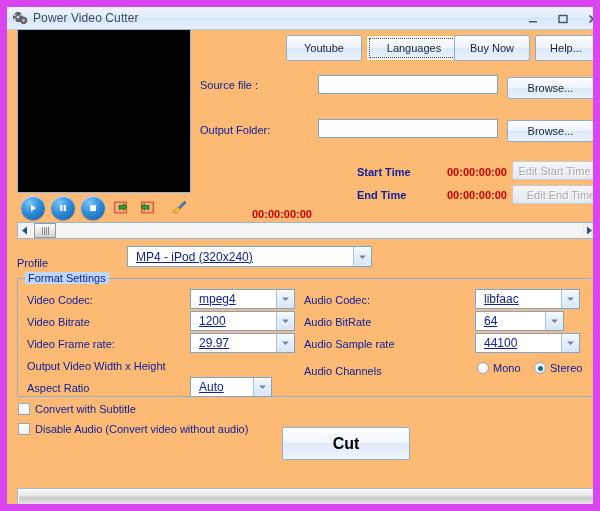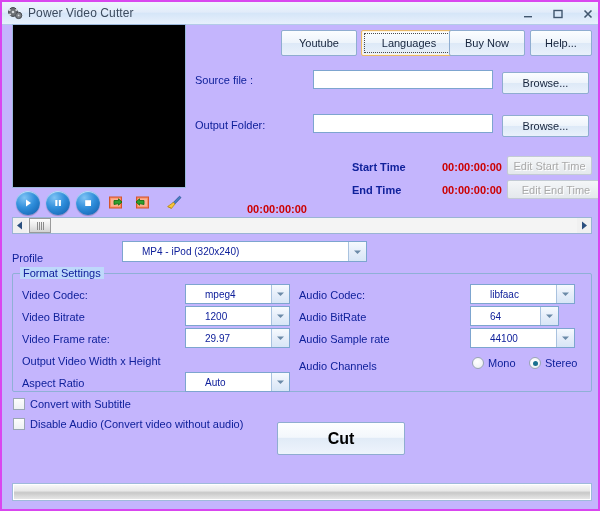--- a/index.html
+++ b/index.html
@@ -12,22 +12,22 @@
     font-family: "Liberation Sans", sans-serif;
     font-size: 11px;
     -webkit-font-smoothing: none;
   }
 
   .app-window {
     position: relative;
     width: 600px;
     height: 511px;
     box-sizing: border-box;
-    background: #c4b5fd;
-    border: 2px solid #d946ef;
+    background: #fdba74;
+    border: 7px solid #d946ef;
     overflow: hidden;
   }
 
   
   .titlebar {
     position: absolute;
     left: 0; top: 0;
     width: 600px;
     height: 23px;
     box-sizing: border-box;
@@ -240,25 +240,26 @@
     box-sizing: border-box;
     background: #ffffff;
     border: 1px solid #7da5cf;
     display: flex;
     align-items: center;
     cursor: default;
     overflow: hidden;
   }
   .combo .combo-value {
     flex: 1 1 auto;
-    padding-left: 19px;
-    font-size: 10px;
+    padding-left: 8px;
+    font-size: 12px;
     color: #10219b;
     white-space: nowrap;
     overflow: hidden;
+    text-decoration: underline;
   }
   .combo .combo-arrow {
     flex: 0 0 auto;
     width: 17px;
     height: 100%;
     background: linear-gradient(to bottom, #f6fafe 0%, #e6eefa 50%, #d8e6f6 100%);
     border-left: 1px solid #a9c2df;
     display: flex; align-items: center; justify-content: center;
   }
   #cmb-profile { left: 120px; top: 239px; width: 245px; height: 21px; }
@@ -286,21 +287,21 @@
   #lbl-video-codec  { left: 20px; top: 287px; }
   #lbl-video-bitrate{ left: 20px; top: 309px; }
   #lbl-video-fps    { left: 20px; top: 331px; }
   #lbl-video-size   { left: 20px; top: 353px; }
   #lbl-aspect       { left: 20px; top: 375px; }
 
   #cmb-video-codec  { left: 183px; top: 282px; width: 105px; height: 20px; }
   #cmb-video-bitrate{ left: 183px; top: 304px; width: 105px; height: 20px; }
   #cmb-video-fps    { left: 183px; top: 326px; width: 105px; height: 20px; }
   #cmb-video-size   { left: 183px; top: 348px; width: 105px; height: 20px; }
-  #cmb-aspect       { left: 183px; top: 370px; width: 105px; height: 20px; }
+  #cmb-aspect       { left: 183px; top: 370px; width: 82px; height: 20px; }
 
   #lbl-audio-codec  { left: 297px; top: 287px; }
   #lbl-audio-bitrate{ left: 297px; top: 309px; }
   #lbl-audio-srate  { left: 297px; top: 331px; }
   #lbl-audio-chan   { left: 297px; top: 358px; }
 
   #cmb-audio-codec  { left: 468px; top: 282px; width: 105px; height: 20px; }
   #cmb-audio-bitrate{ left: 468px; top: 304px; width: 89px; height: 20px; }
   #cmb-audio-srate  { left: 468px; top: 326px; width: 105px; height: 20px; }
 

